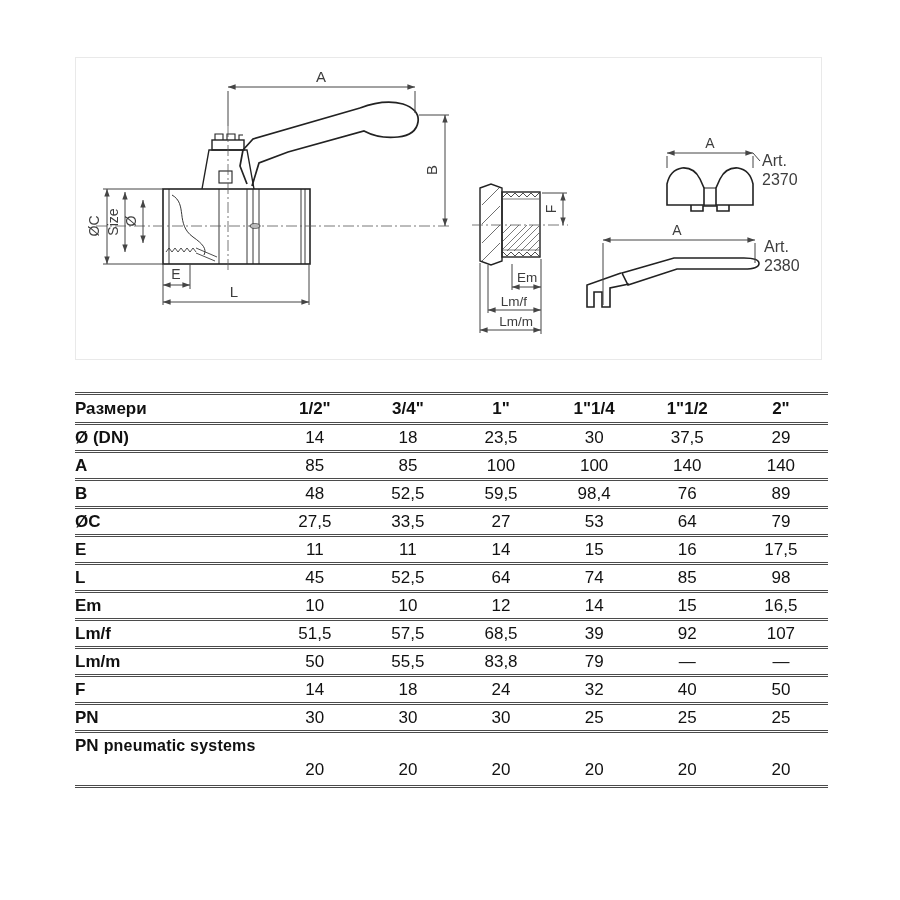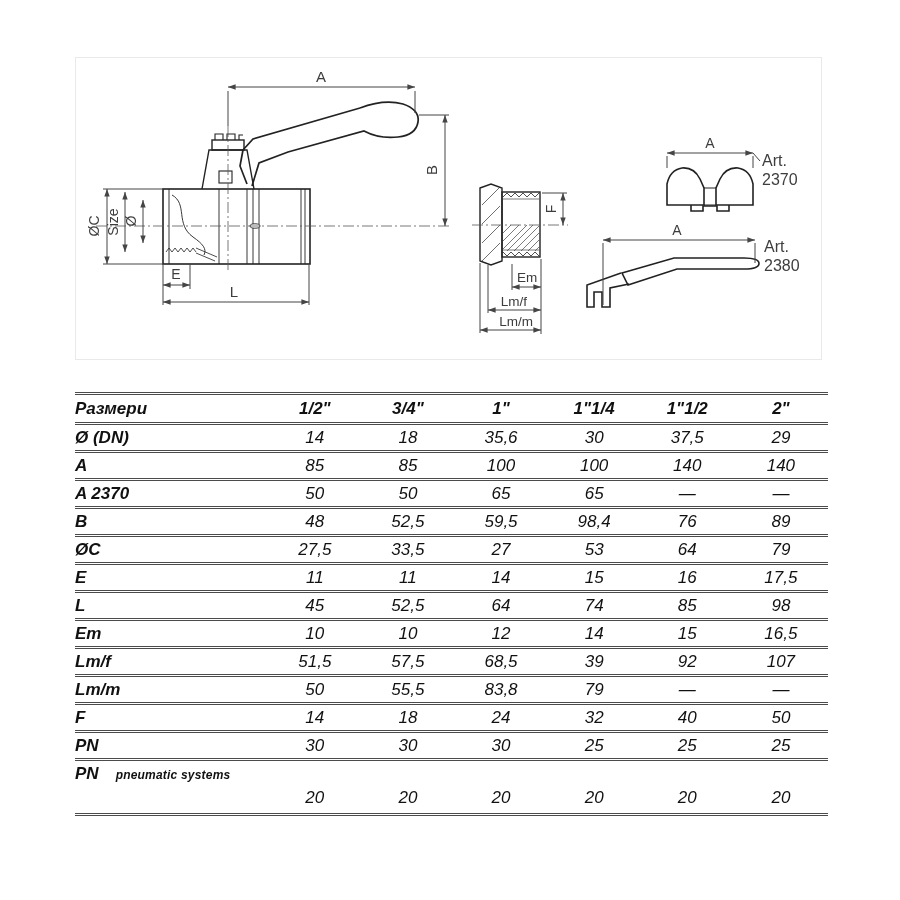--- a/index.html
+++ b/index.html
@@ -6,28 +6,28 @@
   .page{position:relative;width:900px;height:900px;background:#fff;
         font-family:"Liberation Sans",sans-serif;color:#111;overflow:hidden;}
   .drawing-panel{position:absolute;left:75px;top:57px;width:747px;height:303px;
         border:1px solid #e9e9e9;background:#fff;box-sizing:border-box;}
   .drawing-panel svg{display:block;}
   svg text{font-family:"Liberation Sans",sans-serif;fill:#3d3d3d;}
 
   table.spec{position:absolute;left:75px;top:392px;width:753px;
         border-collapse:collapse;table-layout:fixed;
         border-bottom:3px double #4b4b4b;}
-  table.spec tr{border-top:3px double #4b4b4b;font-style:italic;}
+  table.spec tr{border-top:3px double #4b4b4b;}
   table.spec th,table.spec td{padding:0;height:28px;box-sizing:border-box;
         font-size:17px;vertical-align:middle;white-space:nowrap;}
   table.spec thead th{height:30px;}
   .label-cell{text-align:left;padding-left:8px;font-weight:bold;}
   .val{text-align:center;font-weight:normal;}
   thead .val{font-weight:bold;}
-  .sub{font-size:12px;font-weight:bold;margin-left:17px;letter-spacing:.2px;}
+  .sub{font-size:16px;font-weight:bold;margin-left:5px;letter-spacing:.2px;}
   tr.tall td{height:55px;}
   tr.tall td.val{vertical-align:bottom;padding-bottom:5px;}
   tr.tall td.label-cell{vertical-align:top;padding-top:3px;}
 </style>
 </head>
 <body>
 
 <div class="page">
 
   <div class="drawing-panel">
@@ -151,51 +151,39 @@
       </tr>
     </thead>
     <tbody>
         <tr>
       <td class="label-cell">
         <span>Ø (DN)</span><span class="sub"></span>
       </td>
 
     <td class="val">14</td>
           <td class="val">18</td>
-          <td class="val">35,6</td>
+          <td class="val">23,5</td>
           <td class="val">30</td>
           <td class="val">37,5</td>
           <td class="val">29</td>
         </tr>
         <tr>
       <td class="label-cell">
         <span>A</span><span class="sub"></span>
       </td>
 
     <td class="val">85</td>
           <td class="val">85</td>
           <td class="val">100</td>
           <td class="val">100</td>
           <td class="val">140</td>
           <td class="val">140</td>
         </tr>
         <tr>
       <td class="label-cell">
-        <span>A 2370</span><span class="sub"></span>
-      </td>
-
-    <td class="val">50</td>
-          <td class="val">50</td>
-          <td class="val">65</td>
-          <td class="val">65</td>
-          <td class="val">—</td>
-          <td class="val">—</td>
-        </tr>
-        <tr>
-      <td class="label-cell">
         <span>B</span><span class="sub"></span>
       </td>
 
     <td class="val">48</td>
           <td class="val">52,5</td>
           <td class="val">59,5</td>
           <td class="val">98,4</td>
           <td class="val">76</td>
           <td class="val">89</td>
         </tr>

